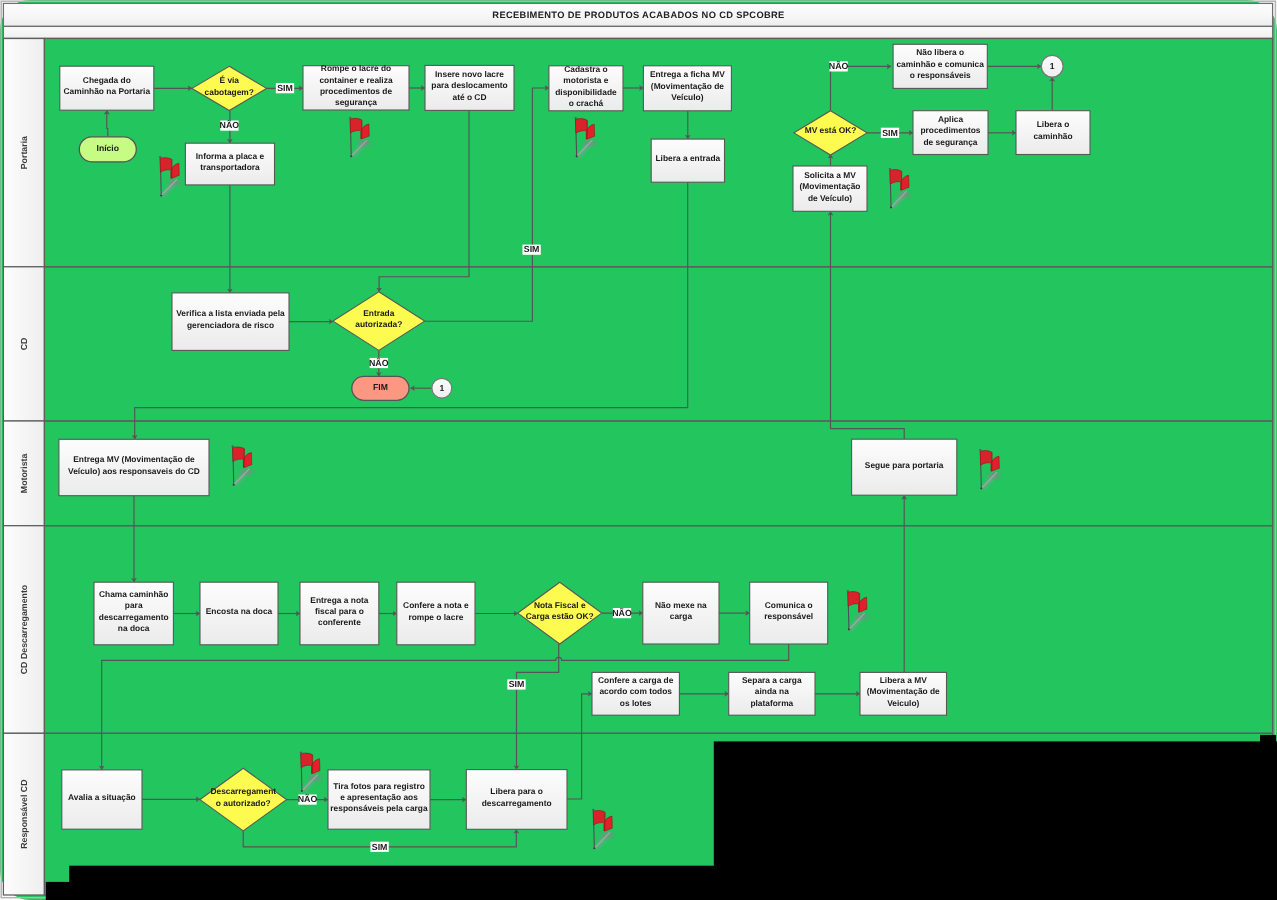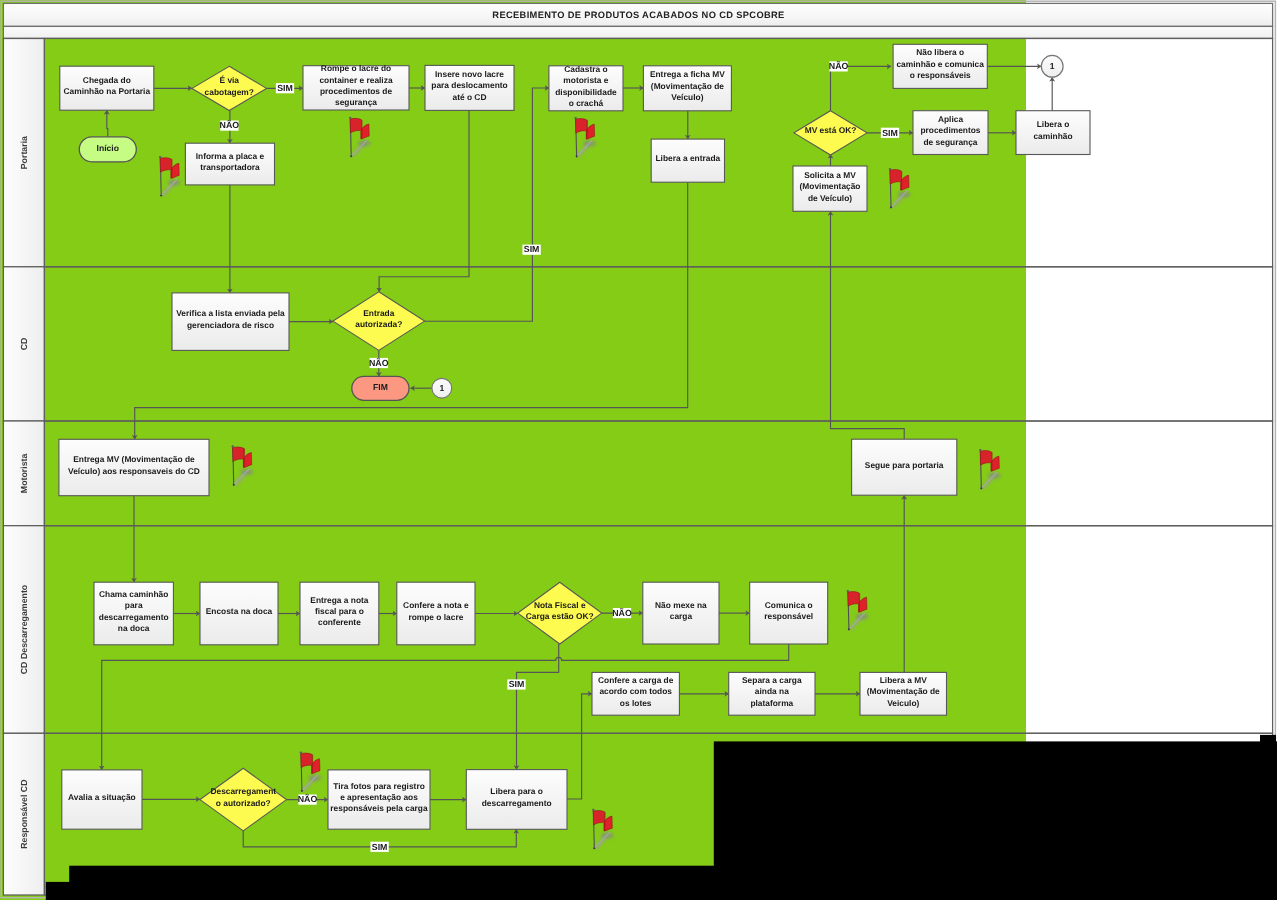--- a/index.html
+++ b/index.html
@@ -1,20 +1,20 @@
 <!DOCTYPE html>
 <html><head>
 <meta charset="utf-8">
 <title>Flowchart</title>
 <style>
   html,body{margin:0;padding:0;background:#ffffff;}
   *{ -webkit-font-smoothing:antialiased; text-rendering:geometricPrecision; }
   body{width:1277px;height:900px;overflow:hidden;
        font-family:"Liberation Sans","DejaVu Sans",sans-serif;}
-  #page{position:relative;width:1026px;height:900px;background:#84cc16;}
+  #page{position:relative;width:1277px;height:900px;background:#22c55e;border-radius:30px;}
   #diagram{position:absolute;left:0;top:0;}
   .nodelabel{font-size:8.4px;font-weight:bold;fill:#1a1a1a;text-anchor:middle;}
   .edgelabel{font-size:8.8px;font-weight:bold;fill:#1a1a1a;text-anchor:middle;}
   .lanelabel{font-size:8.8px;font-weight:bold;fill:#3a3a3a;text-anchor:middle;}
   .titletext{font-size:9.3px;font-weight:bold;fill:#222;letter-spacing:.35px;text-anchor:middle;}
   .termlabel{font-size:8.6px;font-weight:bold;fill:#1a1a1a;text-anchor:middle;}
   .connlabel{font-size:8.6px;font-weight:bold;fill:#1a1a1a;text-anchor:middle;}
 </style>
 </head>
 <body>

